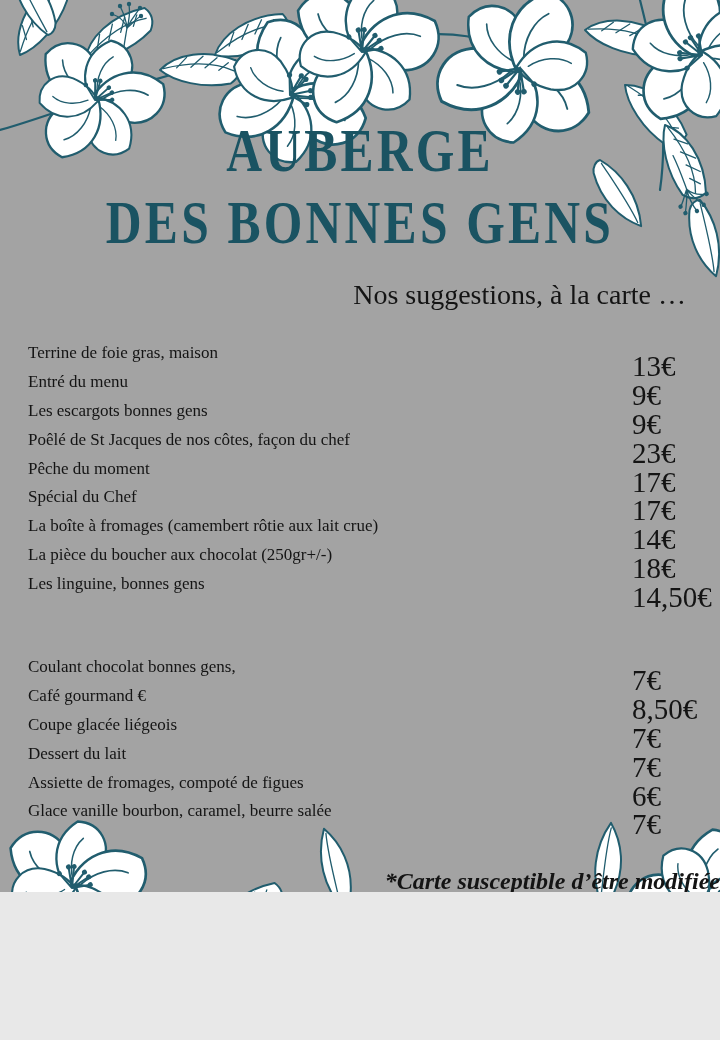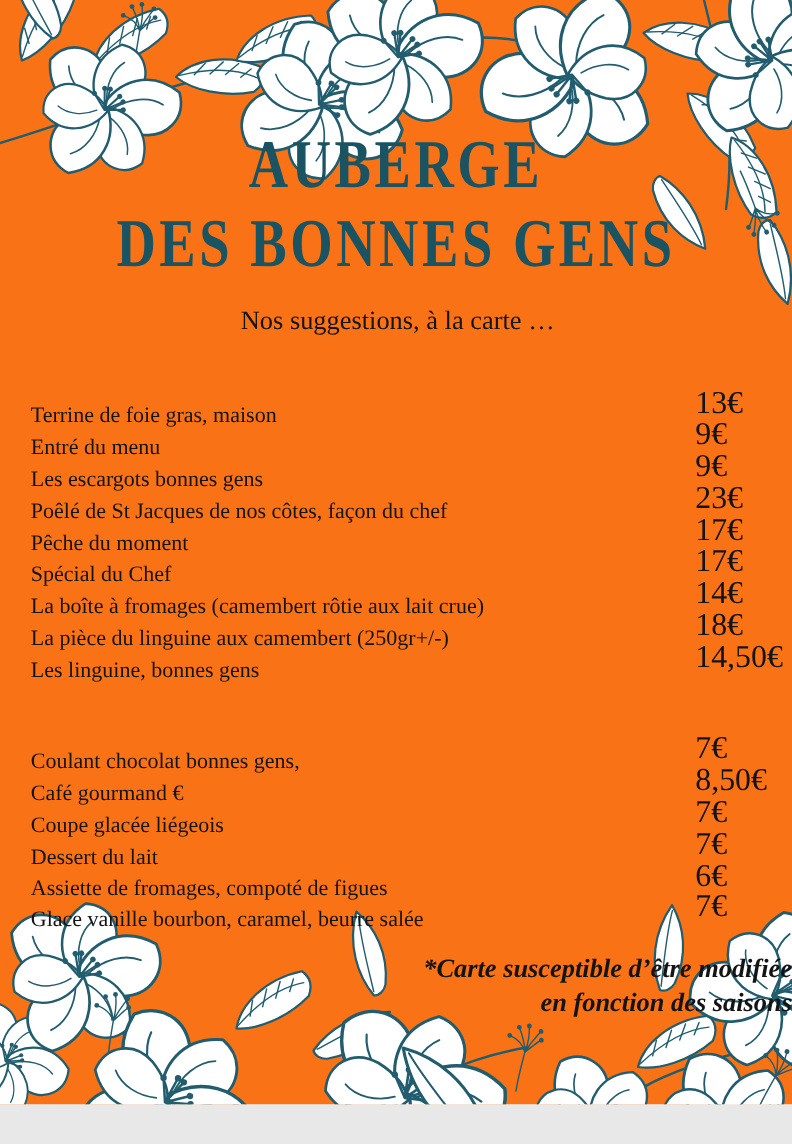--- a/index.html
+++ b/index.html
@@ -1,42 +1,42 @@
 <!DOCTYPE html>
 <html><head>
 <meta charset="utf-8">
 <style>
   html,body{margin:0;padding:0;background:#e8e8e8;}
   .page{
-    position:relative;width:720px;height:1004px;margin:0 auto;
-    background:#f97316;overflow:hidden;
+    position:relative;width:720px;height:892px;margin:0 auto;
+    background:#a3a3a3;overflow:hidden;
     font-family:"Liberation Serif", serif;
   }
   .florals{position:absolute;left:0;top:0;width:720px;height:1040px;z-index:0;}
   .pf{fill:#ffffff;stroke:#215d6e;stroke-width:2;stroke-linejoin:round;}
   .pl{fill:none;stroke:#215d6e;stroke-width:1.3;stroke-linecap:round;}
   .st path{fill:none;stroke:#215d6e;stroke-width:1.6;stroke-linecap:round;}
   .st circle{fill:#215d6e;stroke:none;}
   .stem{fill:none;stroke:#215d6e;stroke-width:2.2;stroke-linecap:round;}
   .content{position:absolute;inset:0;z-index:1;}
   .title{
     position:absolute;top:114px;left:0;right:0;text-align:center;
     color:#1a5362;font-weight:bold;font-size:62px;line-height:72px;
     letter-spacing:4px;transform:scaleX(.8);transform-origin:50% 50%;
     white-space:nowrap;
   }
   .subtitle{
-    position:absolute;top:279px;left:0;right:34px;text-align:center;
-    color:#141414;font-size:24px;padding-left:37px;
+    position:absolute;top:279px;left:0;right:34px;text-align:right;
+    color:#141414;font-size:28px;padding-left:37px;
   }
   .list{position:absolute;left:28px;right:0;}
   .list.starters{top:343px;}
   .list.desserts{top:657px;}
   .row{display:flex;height:28.9px;align-items:flex-start;}
-  .item{width:604px;flex:none;font-size:20px;color:#141414;white-space:nowrap;margin-top:24px;}
+  .item{width:604px;flex:none;font-size:17px;color:#141414;white-space:nowrap;}
   .price{flex:1;font-size:29px;color:#141414;padding-top:7px;white-space:nowrap;}
   .footer{
     position:absolute;top:866px;left:40px;right:0;text-align:right;
     font-size:24px;line-height:31px;font-style:italic;font-weight:bold;color:#141414;
   }
 </style>
 </head>
 <body>
 
 <div class="page">
@@ -164,21 +164,21 @@
       </div>
       <div class="row">
         <span class="item">Spécial du Chef</span>
         <span class="price">17€</span>
       </div>
       <div class="row">
         <span class="item">La boîte à fromages (camembert rôtie aux lait crue)</span>
         <span class="price">14€</span>
       </div>
       <div class="row">
-        <span class="item">La pièce du linguine aux camembert (250gr+/-)</span>
+        <span class="item">La pièce du boucher aux chocolat (250gr+/-)</span>
         <span class="price">18€</span>
       </div>
       <div class="row">
         <span class="item">Les linguine, bonnes gens</span>
         <span class="price">14,50€</span>
       </div>
     </div>
 
     <div class="list desserts">
       <div class="row">

